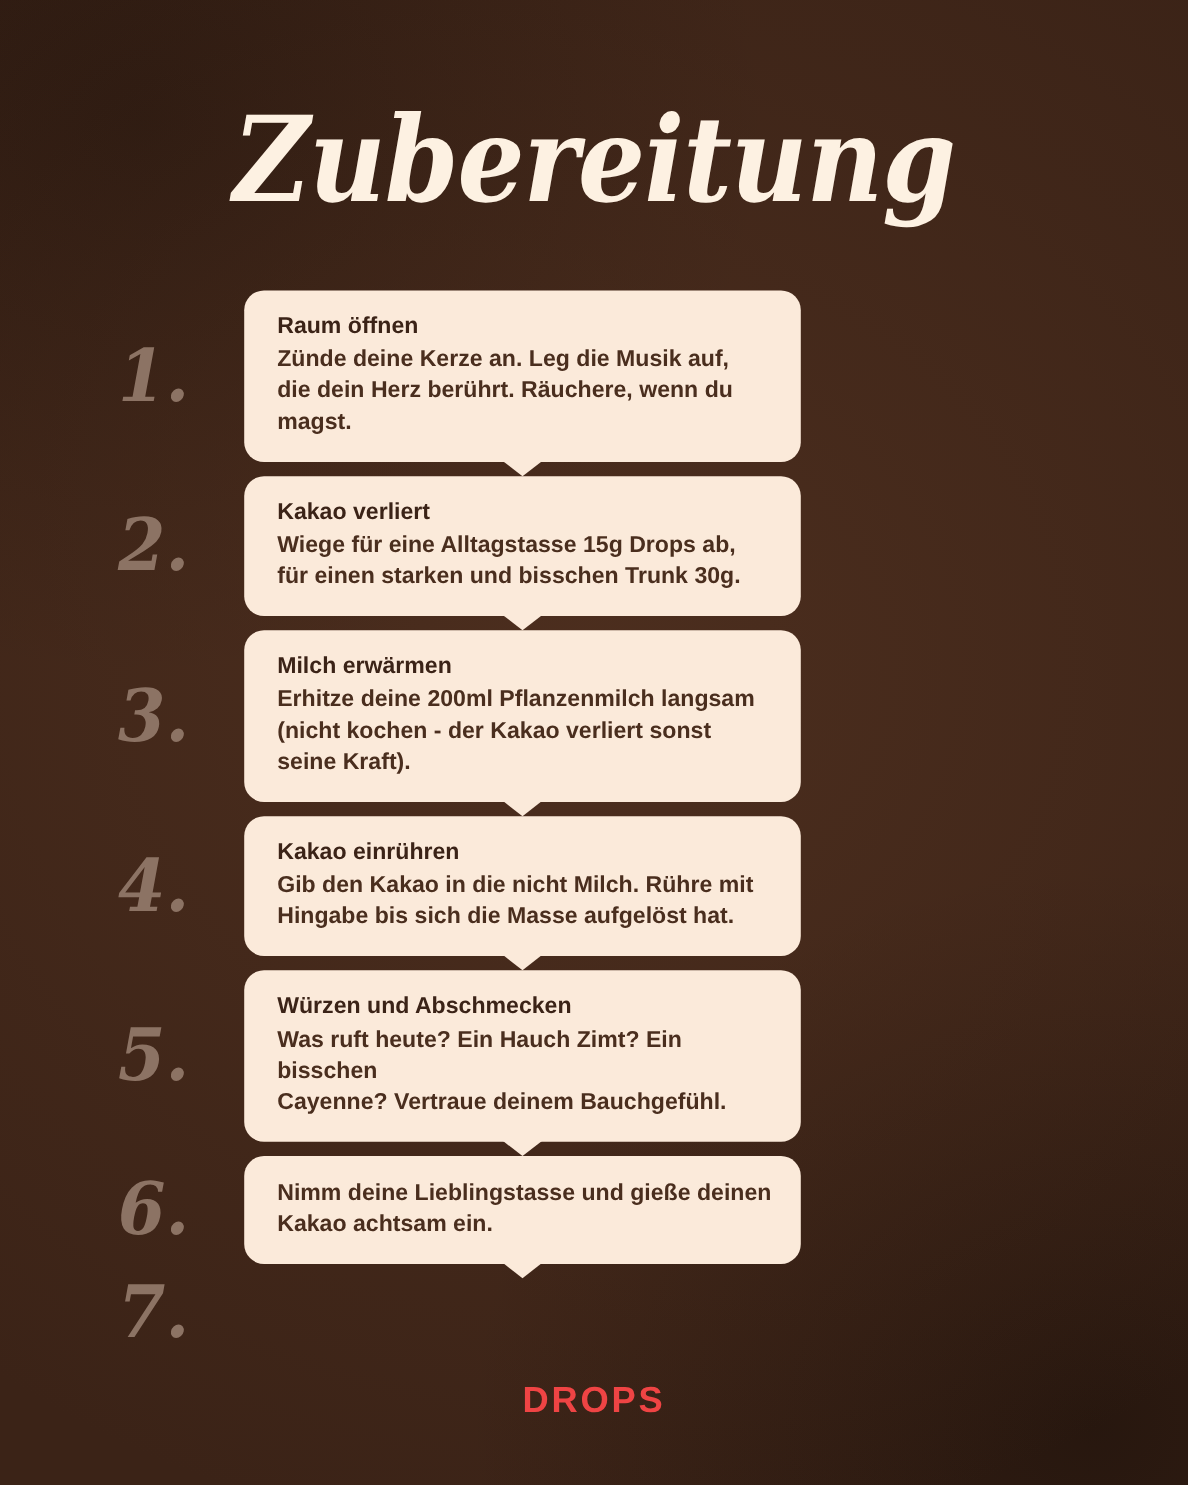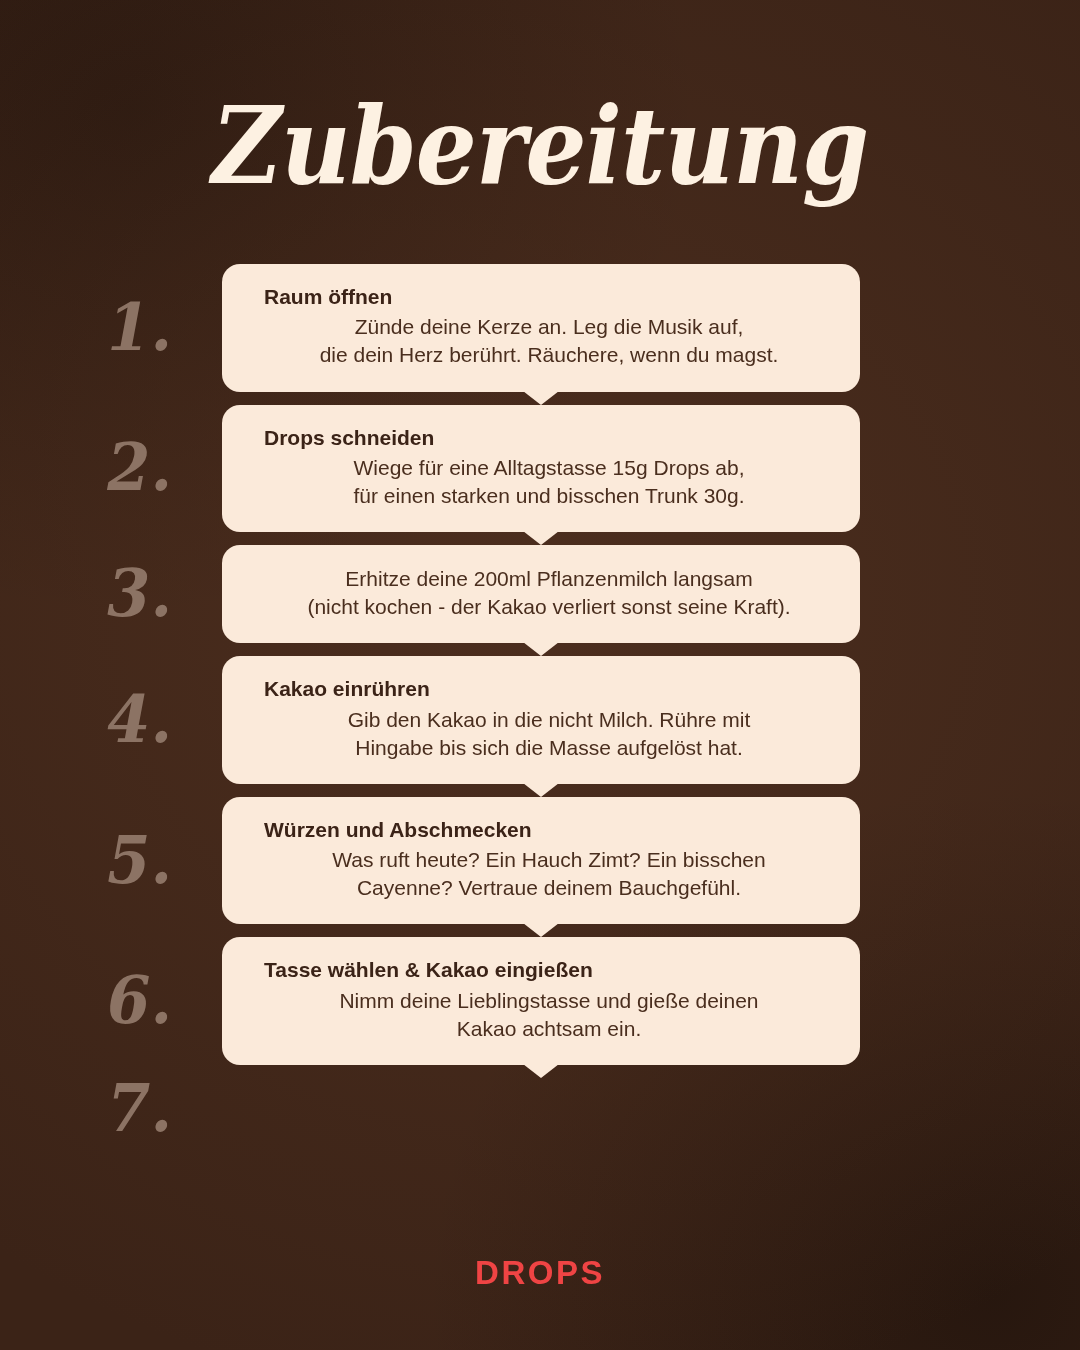--- a/index.html
+++ b/index.html
@@ -73,24 +73,24 @@
     font-family: "DejaVu Serif", serif;
     font-size: 62px;
     font-weight: 700;
     line-height: 1;
     font-style: italic;
     transform: scaleY(1.06);
   }
 
   .bubble {
     position: relative;
-    width: 638px;
+    width: 506px;
     background: #fbeada;
     border-radius: 18px;
-    padding: 20px 26px 22px 42px;
+    padding: 20px 26px 22px 30px;
   }
 
   
   .bubble::after {
     content: "";
     position: absolute;
     bottom: -13px;
     left: 50%;
     margin-left: -18px;
     width: 0;
@@ -106,24 +106,23 @@
     color: #3b2317;
     font-size: 21px;
     font-weight: 700;
     line-height: 1.25;
     margin-bottom: 3px;
   }
 
   .bubble p {
     color: #4a2e1e;
     font-size: 21px;
-    font-weight: 400;
+    font-weight: 700;
     line-height: 1.34;
     white-space: pre-line;
-    text-align: center;
   }
 
   .brand {
     position: absolute;
     bottom: 58px;
     left: 0;
     width: 1080px;
     text-align: center;
     color: #ef4444;
     font-size: 33px;
@@ -146,29 +145,30 @@
       <div class="bubble">
         <h3>Raum öffnen</h3>
         <p>Zünde deine Kerze an. Leg die Musik auf,
 die dein Herz berührt. Räuchere, wenn du magst.</p>
       </div>
     </div>
 
     <div class="step">
       <div class="step-num">2.</div>
       <div class="bubble">
-        <h3>Drops schneiden</h3>
+        <h3>Kakao verliert</h3>
         <p>Wiege für eine Alltagstasse 15g Drops ab,
 für einen starken und bisschen Trunk 30g.</p>
       </div>
     </div>
 
     <div class="step">
       <div class="step-num">3.</div>
       <div class="bubble">
+        <h3>Milch erwärmen</h3>
         <p>Erhitze deine 200ml Pflanzenmilch langsam
 (nicht kochen - der Kakao verliert sonst seine Kraft).</p>
       </div>
     </div>
 
     <div class="step">
       <div class="step-num">4.</div>
       <div class="bubble">
         <h3>Kakao einrühren</h3>
         <p>Gib den Kakao in die nicht Milch. Rühre mit
@@ -181,21 +181,20 @@
       <div class="bubble">
         <h3>Würzen und Abschmecken</h3>
         <p>Was ruft heute? Ein Hauch Zimt? Ein bisschen
 Cayenne? Vertraue deinem Bauchgefühl.</p>
       </div>
     </div>
 
     <div class="step">
       <div class="step-num">6.</div>
       <div class="bubble">
-        <h3>Tasse wählen &amp; Kakao eingießen</h3>
         <p>Nimm deine Lieblingstasse und gieße deinen
 Kakao achtsam ein.</p>
       </div>
     </div>
 
     <div class="step">
       <div class="step-num">7.</div>
     </div>
 
   </div>

